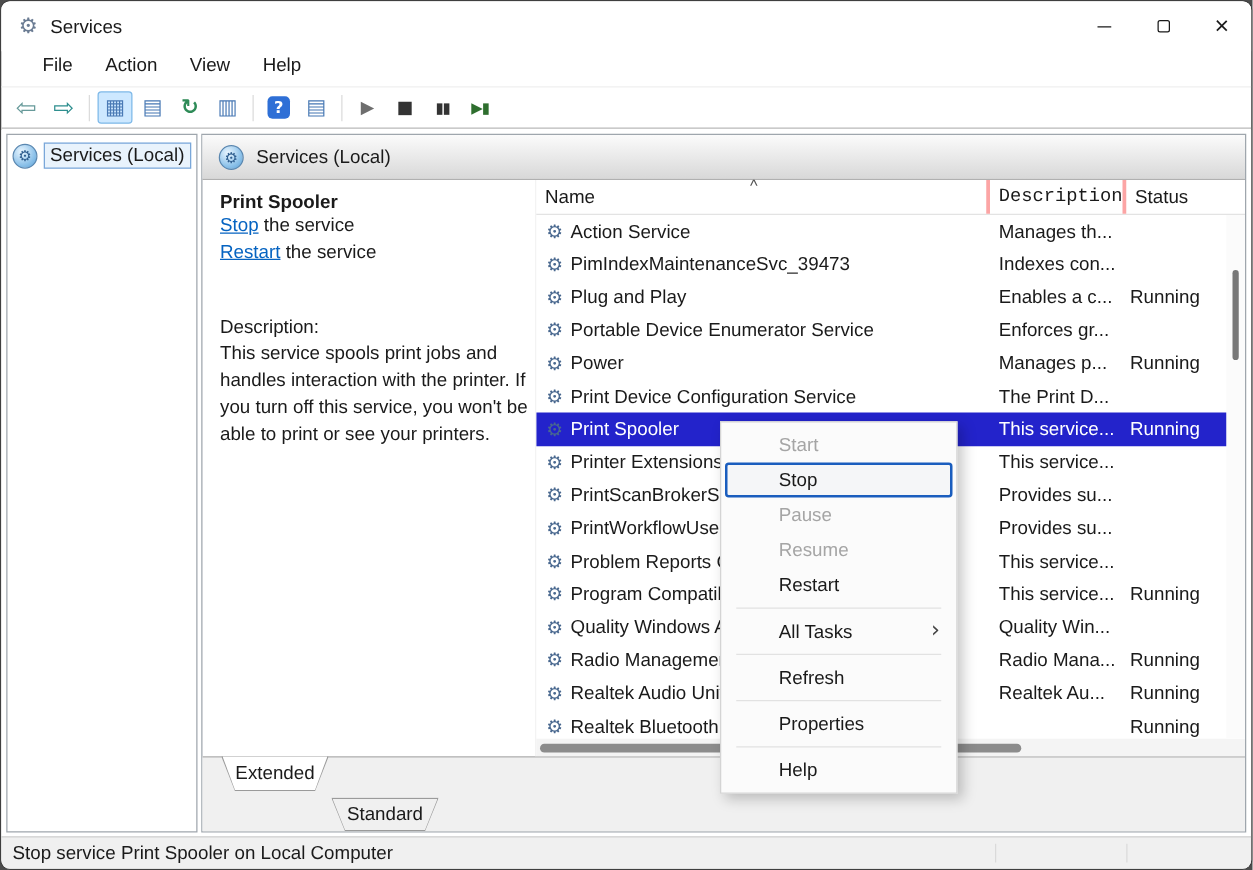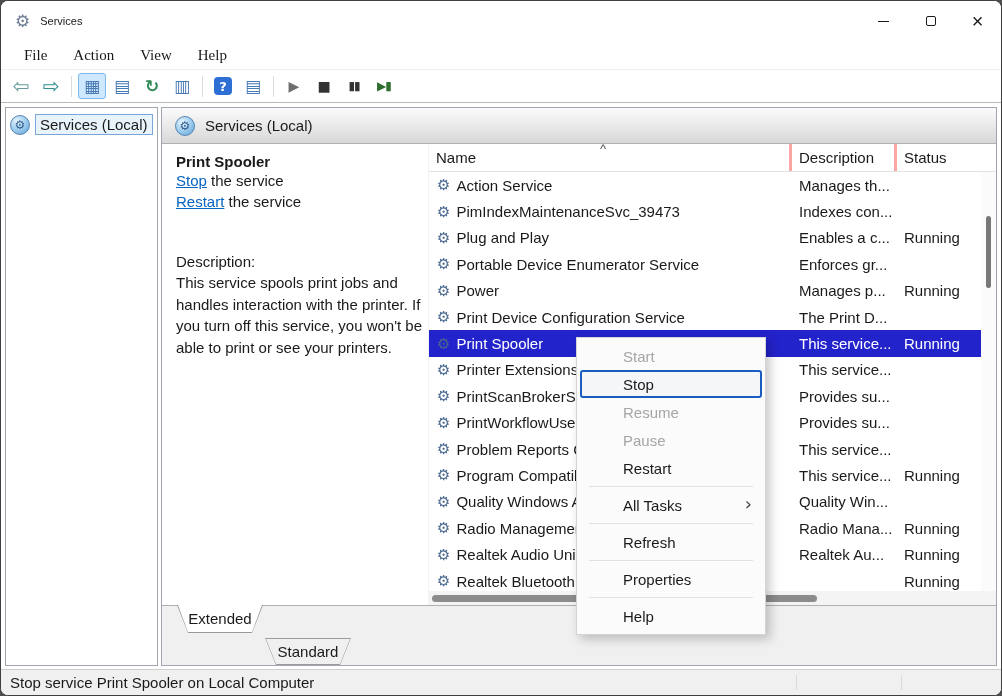--- a/index.html
+++ b/index.html
@@ -3,29 +3,29 @@
 <meta charset="utf-8">
 <style>
   * { margin:0; padding:0; box-sizing:border-box; }
   body { margin:0; background:#4d4d4d; font-family:"Liberation Sans","DejaVu Sans",sans-serif; }
   .window { position:relative; width:1002px; height:696px; background:#fff; border:1px solid #3f3f3f;
             border-radius:8px; overflow:hidden; font-size:15px; color:#1a1a1a; }
 
   
   .titlebar { height:40px; display:flex; align-items:center; padding-left:14px; background:#fff; }
   .app-icon { font-family:"DejaVu Sans",sans-serif; font-size:17px; color:#6b7c93; margin-right:10px; }
-  .win-title { font-size:11px; }
+  .win-title { font-size:15px; }
   .win-controls { margin-left:auto; display:flex; height:100%; }
   .win-btn { width:47px; height:100%; display:flex; align-items:center; justify-content:center; }
   .glyph-min { width:11px; height:1px; background:#1a1a1a; }
   .glyph-max { width:10px; height:10px; border:1px solid #1a1a1a; border-radius:2px; }
   .glyph-close { font-size:20px; font-weight:300; line-height:1; }
 
   
-  .menubar { height:29px; display:flex; align-items:center; padding-left:10px; border-bottom:1px solid #f0f0f0;font-family:Liberation Serif, serif; }
+  .menubar { height:29px; display:flex; align-items:flex-start; padding-left:20px; border-bottom:1px solid #f0f0f0; }
   .menu-item { padding:3px 13px; }
 
   
   .toolbar { height:33px; display:flex; align-items:center; padding-left:6px; gap:2px; border-bottom:1px solid #b9b9b9; }
   .tb-btn { width:28px; height:26px; display:flex; align-items:center; justify-content:center;
             border:1px solid transparent; border-radius:3px; }
   .tb-btn .glyph { font-family:"DejaVu Sans",sans-serif; font-size:17px; line-height:1; }
   .tb-btn.active { background:#cde8ff; border-color:#7db8e8; }
   .tb-sep { width:1px; height:21px; background:#dcdcdc; margin:0 4px; }
   [data-name="back-icon"] .glyph { color:#679a9a; font-size:20px; }
@@ -63,21 +63,21 @@
   .svc-links { line-height:21px; }
   a.link { color:var(--link,#0563c1); text-decoration:underline; cursor:pointer; }
   .desc-label { margin-top:41px; }
   .desc-text { margin-top:2px; line-height:21.5px; width:252px; }
 
   
   .list-pane { flex:1; display:flex; flex-direction:column; min-width:0; position:relative; border-left:1px solid #f3f3f3; }
   .list-header { flex:0 0 28px; display:flex; align-items:stretch; border-bottom:1px solid #e3e3e3; position:relative; }
   .col { padding-left:7px; border-right:3px solid #fca5a5; display:flex; align-items:center; }
   .col-name { flex:0 0 363px; }
-  .col-desc { flex:0 0 105px; }
+  .col-desc { flex:0 0 105px;font-family:Liberation Mono, monospace; }
   .col-status { flex:1; border-right:none; }
   .sort-glyph { position:absolute; left:164px; top:-3px; width:20px; text-align:center; font-size:13px; color:#555; }
   .rows { flex:1; overflow:hidden; }
   .svc-row { height:26.4px; display:flex; align-items:center; }
   .svc-row.selected { background:var(--sel,#2323cb); color:#fff; }
   .cell { overflow:hidden; white-space:nowrap; }
   .cell-name { flex:0 0 363px; display:flex; align-items:center; gap:6px; padding-left:8px; }
   .cell-desc { flex:0 0 105px; padding-left:7px; }
   .cell-status { flex:1; padding-left:7px; }
   .gear { font-family:"DejaVu Sans",sans-serif; color:#49688f; font-size:15px; flex:0 0 auto; }
@@ -390,26 +390,26 @@
 
   <div class="context-menu" data-name="context-menu">
       <div class="ctx-item disabled" data-name="context-menu-item-start">
     <span class="ctx-label">Start</span>
 
   </div>
       <div class="ctx-item focused" data-name="context-menu-item-stop">
     <span class="ctx-label">Stop</span>
 
   </div>
+      <div class="ctx-item disabled" data-name="context-menu-item-pause">
+    <span class="ctx-label">Pause</span>
+
+  </div>
       <div class="ctx-item disabled" data-name="context-menu-item-resume">
     <span class="ctx-label">Resume</span>
-
-  </div>
-      <div class="ctx-item disabled" data-name="context-menu-item-pause">
-    <span class="ctx-label">Pause</span>
 
   </div>
       <div class="ctx-item" data-name="context-menu-item-restart">
     <span class="ctx-label">Restart</span>
 
   </div>
       <div class="ctx-sep" data-name="context-menu-separator"></div>
       <div class="ctx-item" data-name="context-menu-item-all-tasks">
     <span class="ctx-label">All Tasks</span>
     <span class="ctx-arrow" data-name="submenu-arrow-icon">›</span>

